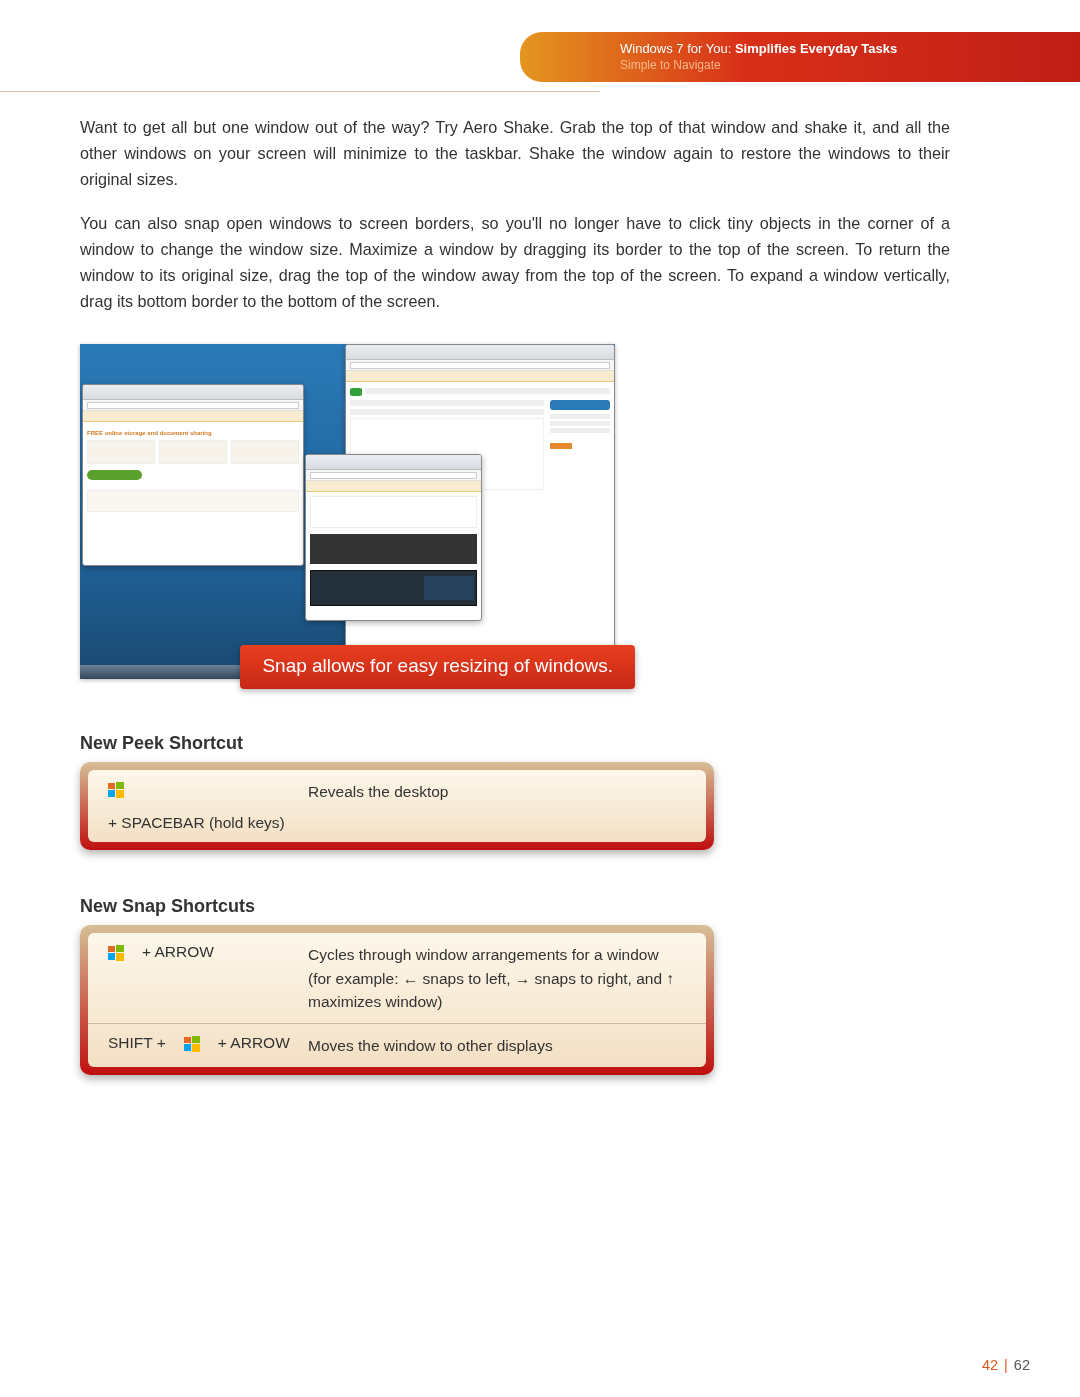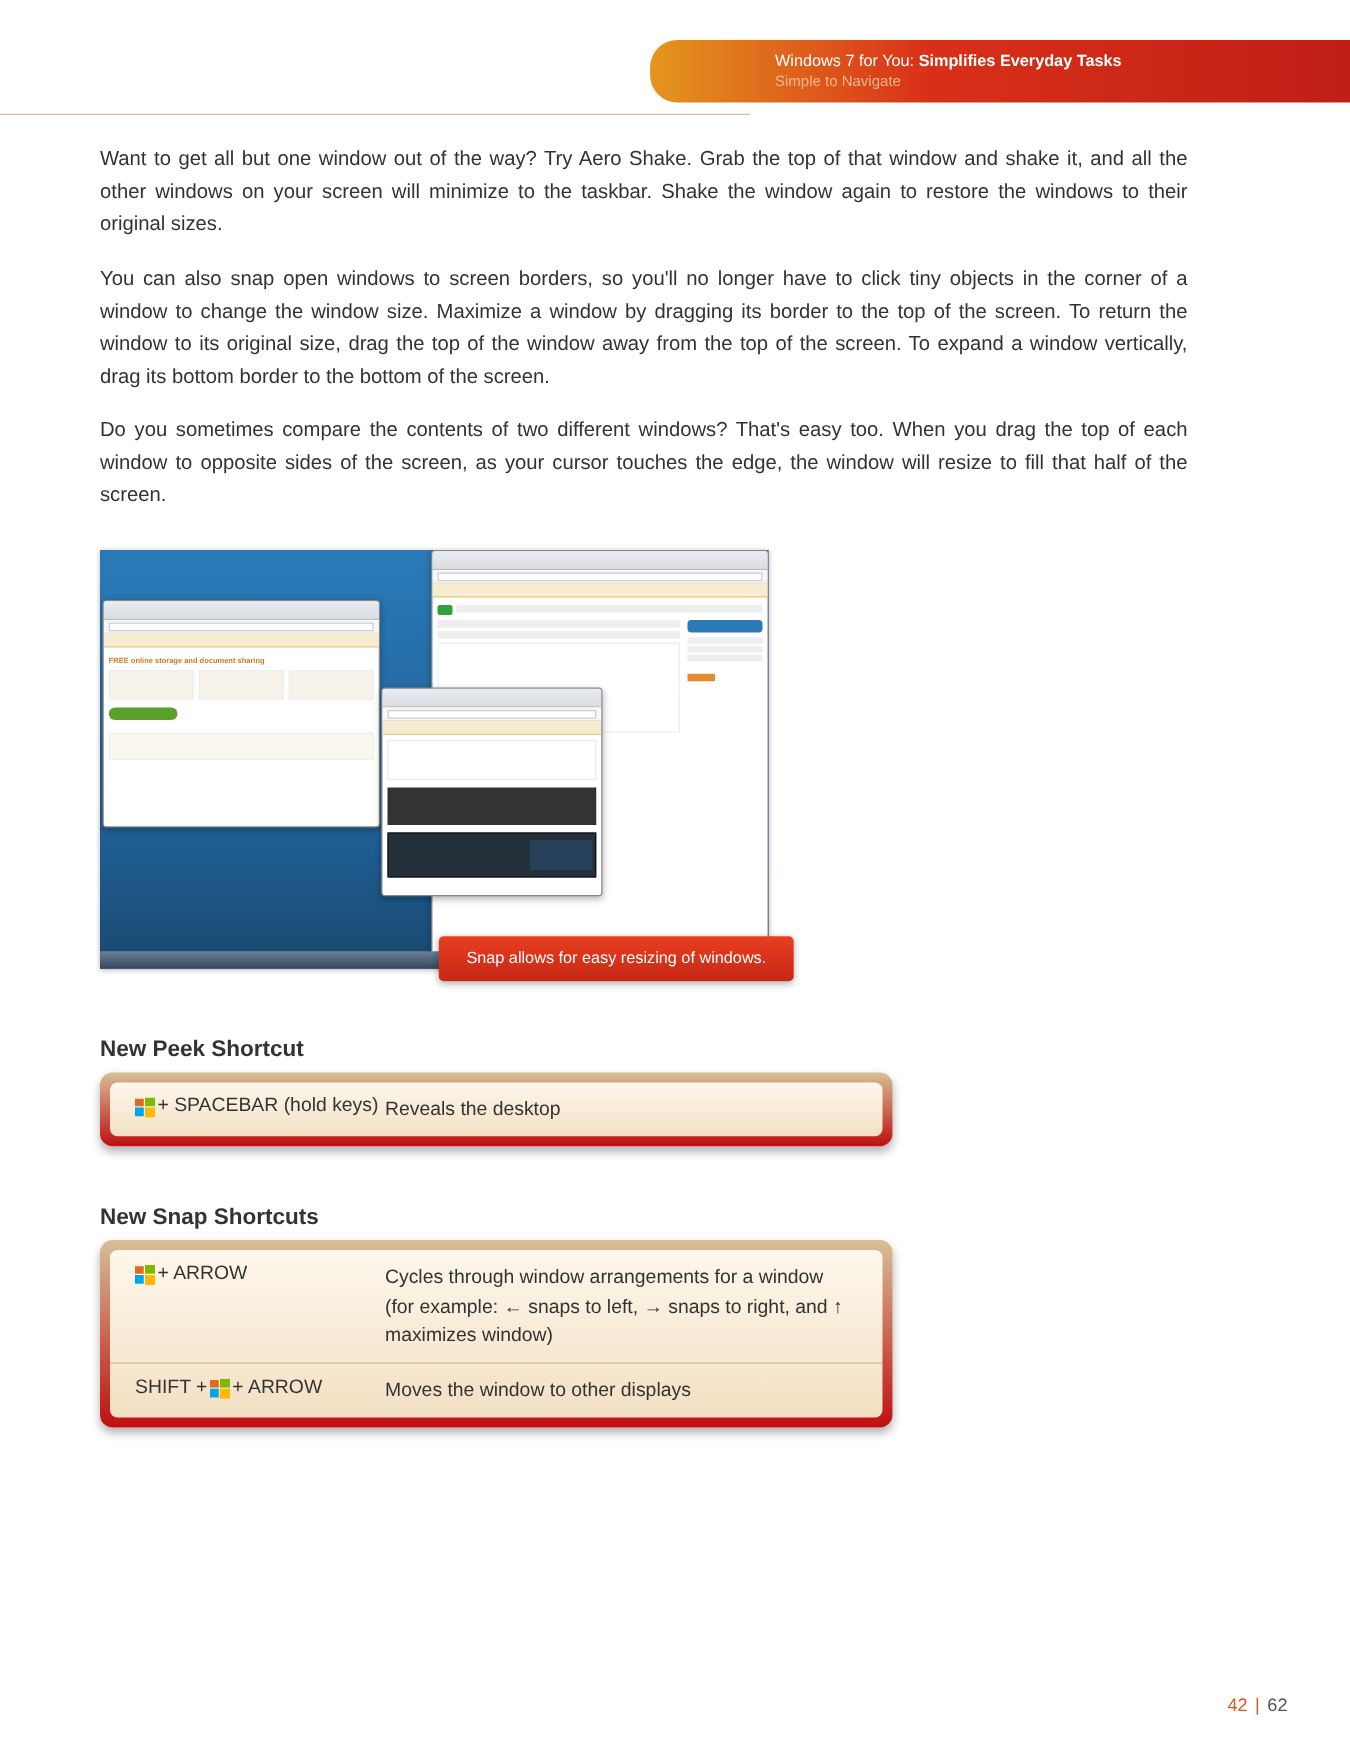--- a/index.html
+++ b/index.html
@@ -98,21 +98,21 @@
   .taskbar {
     position:absolute; left:0; right:0; bottom:0; height:14px;
     background: linear-gradient(#6b8299,#32475a);
   }
   .caption-box {
     position: absolute;
     right: -20px;
     bottom: -10px;
     background: linear-gradient(#e83e20,#c72816);
     color: #fff;
-    font-size: 13px;
+    font-size: 19px;
     line-height: 1.4;
     padding: 8px 22px 10px 22px;
     border-radius: 4px;
     box-shadow: 0 2px 6px rgba(0,0,0,0.3);
     margin-left: 40px;
   }
   
   .section-title {
     font-size: 18px;
     font-weight: 700;
@@ -137,21 +137,21 @@
     display: flex;
     padding: 10px 20px 10px 20px;
   }
   .shortcut-row + .shortcut-row { border-top: 1px solid rgba(120,80,40,0.3); justify-content: space-between; }
   .key-cell {
     flex: 0 0 200px;
     font-size: 15.5px;
     color: #333;
     display: flex;
     align-items: flex-start;
-    gap: 2px;
+    gap: 18px;
     flex-wrap: wrap;
   }
   .desc-cell {
     flex: 1;
     font-size: 15.5px;
     color: #333;
     line-height: 1.5;
   }
   .win-icon {
     display: inline-block;
@@ -180,21 +180,20 @@
     <div class="header-line1">
       <span>Windows 7 for You: </span><b>Simplifies Everyday Tasks</b>
     </div>
     <div class="header-line2">Simple to Navigate</div>
   </div>
   <div class="top-rule"></div>
 
   <div class="content">
     <p>Want to get all but one window out of the way? Try Aero Shake. Grab the top of that window and shake it, and all the other windows on your screen will minimize to the taskbar. Shake the window again to restore the windows to their original sizes.</p>
     <p>You can also snap open windows to screen borders, so you'll no longer have to click tiny objects in the corner of a window to change the window size. Maximize a window by dragging its border to the top of the screen. To return the window to its original size, drag the top of the window away from the top of the screen. To expand a window vertically, drag its bottom border to the bottom of the screen.</p>
-    <p>Do you sometimes compare the contents of two different windows? That's easy too. When you drag the top of each window to opposite sides of the screen, as your cursor touches the edge, the window will resize to fill that half of the screen.</p>
 
     <div class="figure">
       <div class="screenshot">
 
         <div class="ss-window" style="left:2px; top:40px; width:220px; height:180px;">
           <div class="chrome"></div>
           <div class="addr">
               <span></span>
             </div>
           <div class="toolbar"></div>

